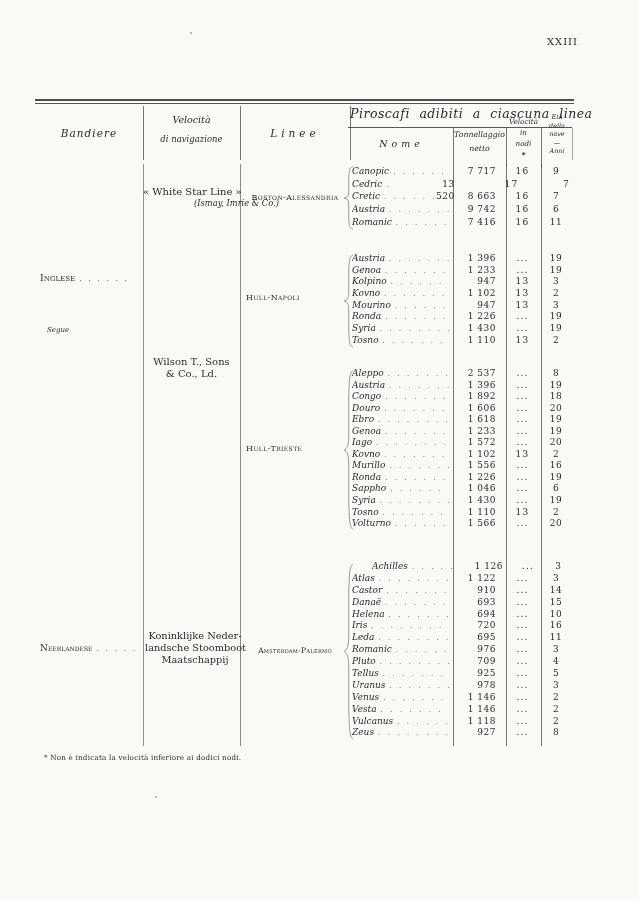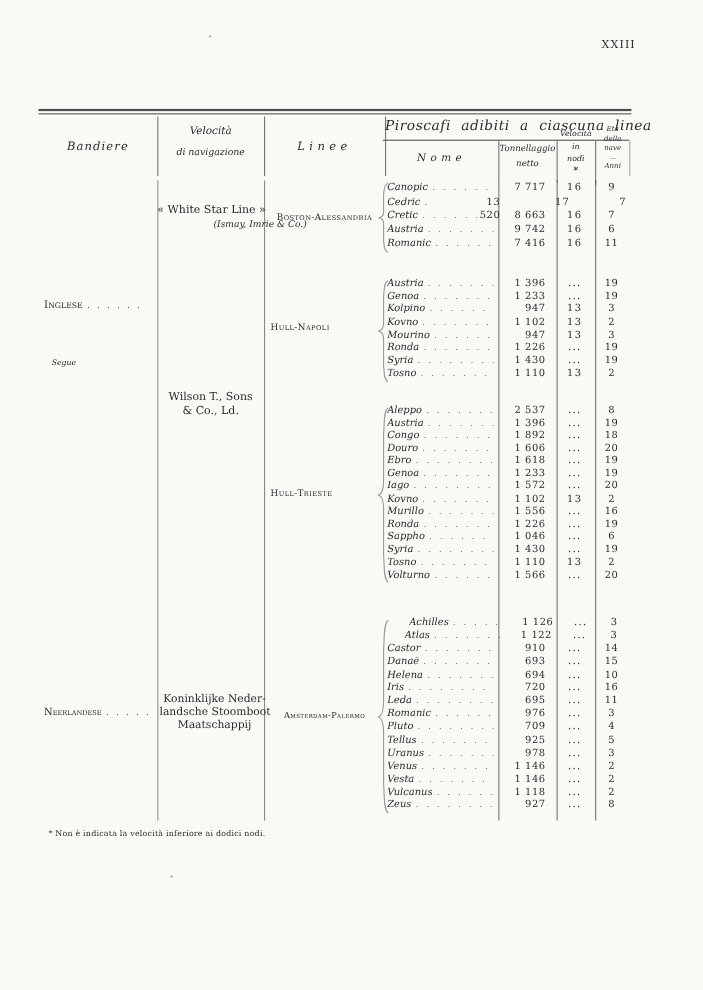--- a/index.html
+++ b/index.html
@@ -393,21 +393,21 @@
   <div class="ship-rows" style="top:561px;">
       <div class="ship-row" style="height: 11.9px; line-height: 11.9px; padding-left: 20px;">
         <span class="cellname">
           <span class="ship-nm">Achilles</span>
           <span class="dots">. . . . . . . . .</span>
         </span>
         <span class="cellton">1 126</span>
         <span class="cellspd">...</span>
         <span class="cellage">3</span>
       </div>
-      <div class="ship-row" style="height: 11.9px; line-height: 11.9px; margin-left: 16px;">
+      <div class="ship-row" style="height: 11.9px; line-height: 11.9px;">
         <span class="cellname">
           <span class="ship-nm">Atlas</span>
           <span class="dots">. . . . . . . . .</span>
         </span>
         <span class="cellton">1 122</span>
         <span class="cellspd">...</span>
         <span class="cellage">3</span>
       </div>
       <div class="ship-row" style="height: 11.9px; line-height: 11.9px;">
         <span class="cellname">

